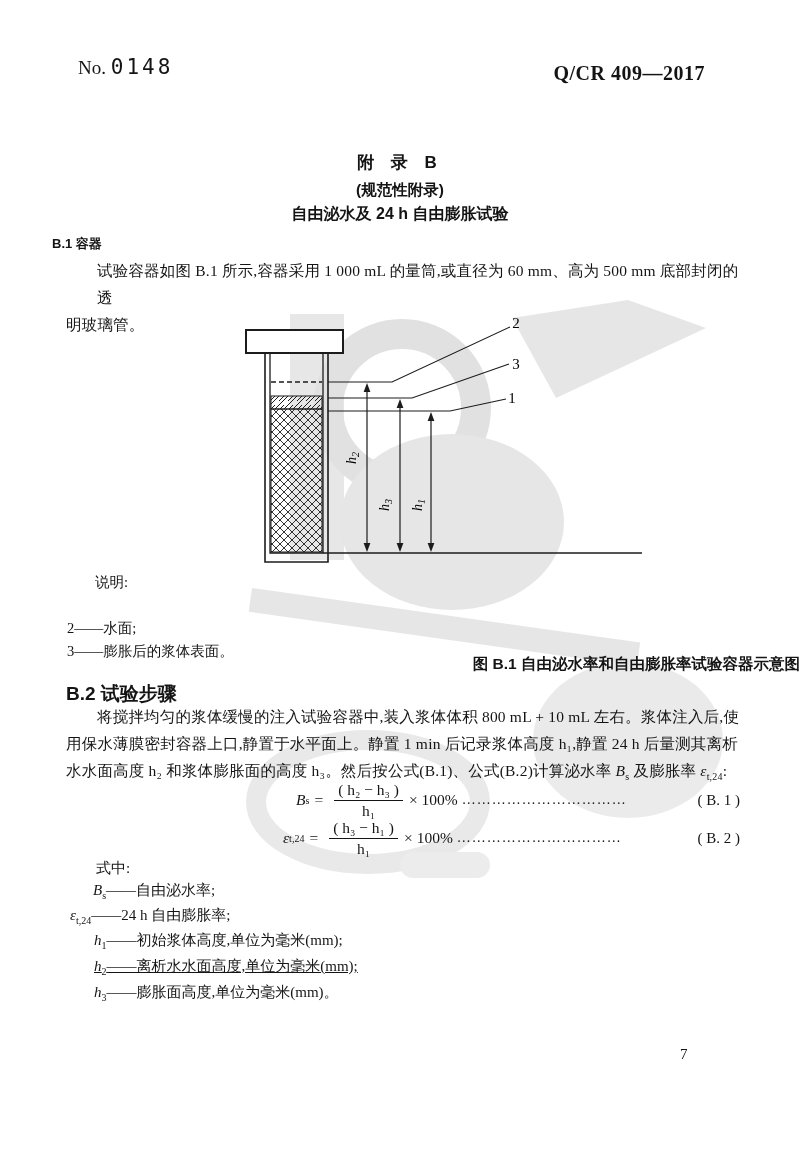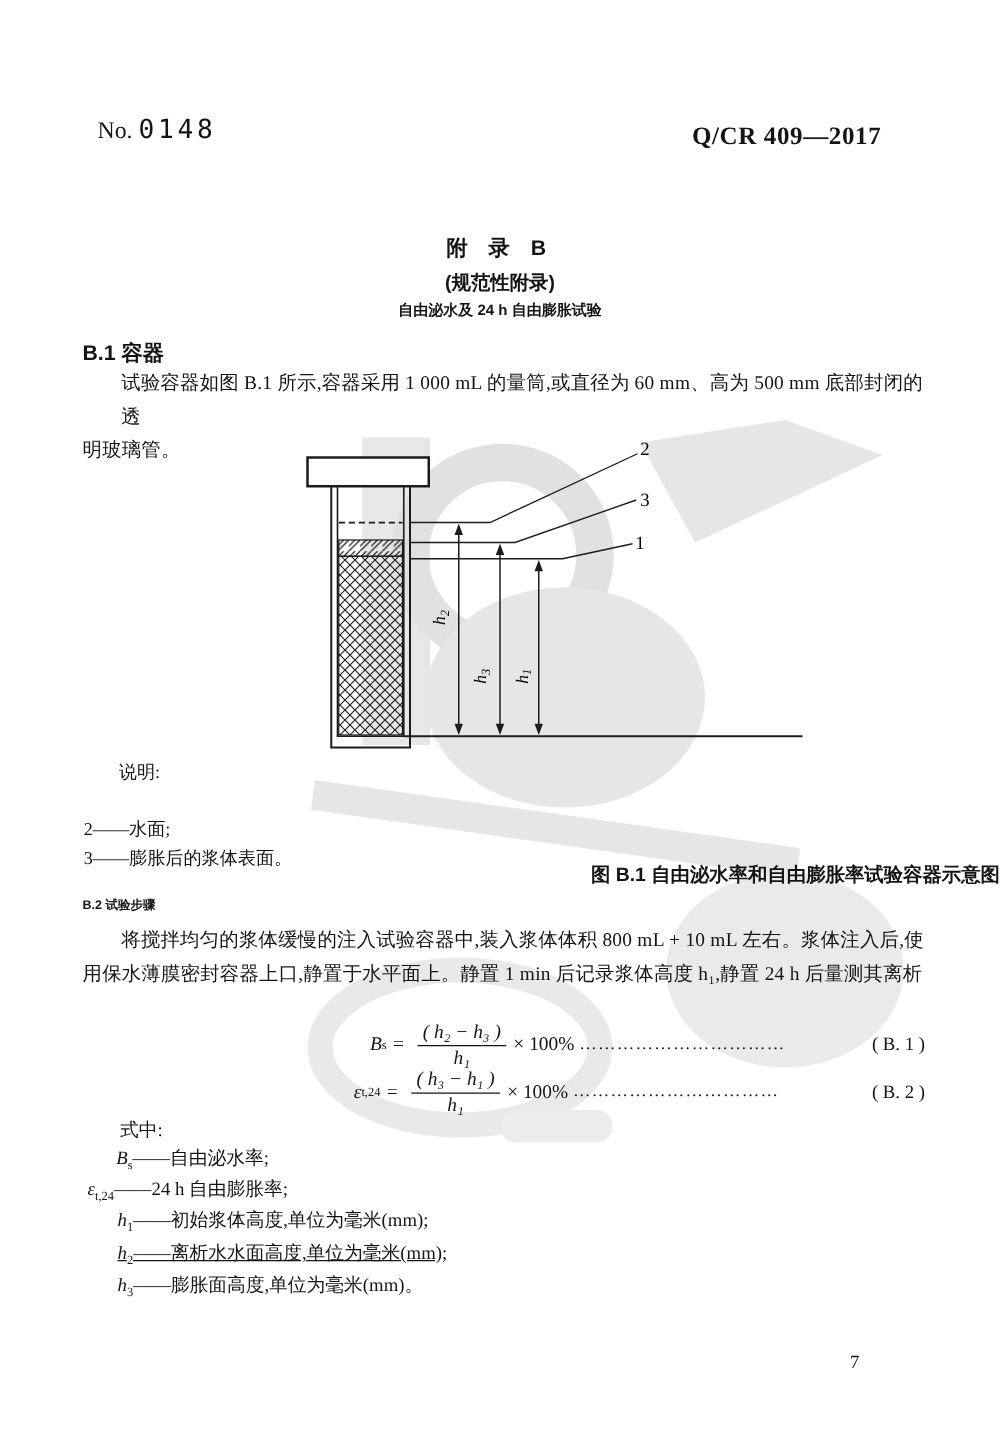--- a/index.html
+++ b/index.html
@@ -1,33 +1,33 @@
 <!DOCTYPE html>
 <html><head>
 <meta charset="utf-8">
 <style>
   html,body{margin:0;padding:0;background:#ffffff;}
   .page{
     position:relative;width:800px;height:1120px;background:#ffffff;
-    font-family:"Liberation Serif","DejaVu Serif",serif;color:#141414;overflow:hidden;margin-top:36px;
+    font-family:"Liberation Serif","DejaVu Serif",serif;color:#141414;overflow:hidden;
   }
   .abs{position:absolute;}
   .layer{position:absolute;inset:0;z-index:1;}
   .wm{position:absolute;inset:0;z-index:0;}
   .hei{font-family:"Liberation Sans","DejaVu Sans",sans-serif;font-weight:700;}
   .song{font-family:"Liberation Serif","DejaVu Serif",serif;}
   .mono{font-family:"DejaVu Sans Mono","Liberation Mono",monospace;}
   .center{left:0;right:0;text-align:center;}
   .body-text{font-size:15.5px;line-height:27px;letter-spacing:0.2px;}
   .indent{padding-left:31px;}
   sub{font-size:10px;}
   i{font-style:italic;}
   .frow{position:absolute;display:flex;align-items:center;font-size:15.5px;}
   .fgroup{display:flex;align-items:center;white-space:nowrap;}
-  .frac{display:inline-flex;flex-direction:column;align-items:center;margin:0 6px;font-style:italic;line-height:1.15;}
+  .frac{display:inline-flex;flex-direction:column;align-items:center;margin:0 6px;line-height:1.15;}
   .frac .num{border-bottom:1.4px solid #141414;padding:0 4px 1px;}
   .frac .den{padding-top:1px;}
   .dots{flex:1;overflow:hidden;white-space:nowrap;margin:0 4px;letter-spacing:1px;font-size:14px;color:#1a1a1a;}
   .ftag{white-space:nowrap;font-size:15px;text-align:center;}
   .defrow{position:absolute;font-size:15px;white-space:nowrap;text-align:center;}
   .legend-line{font-size:14.5px;line-height:22.5px;}
   svg text{font-family:"Liberation Serif","DejaVu Serif",serif;}
 </style>
 </head>
 <body>
@@ -50,23 +50,23 @@
   <div class="layer">
 
     <div class="abs" style="left:78px;top:55px;font-size:19px;">
       <span class="song">No.</span>
       <span class="mono" style="font-size:21px;letter-spacing:3px;">0148</span>
     </div>
     <div class="abs song" style="right:95px;top:62px;font-size:20px;font-weight:700;letter-spacing:0.5px;">Q/CR 409—2017</div>
 
     <div class="abs center hei" style="top:151px;font-size:17px;letter-spacing:6px;">附  录  B</div>
     <div class="abs center hei" style="top:180px;font-size:15.5px;">(规范性附录)</div>
-    <div class="abs center hei" style="top:204px;font-size:12px;">自由泌水及 24 h 自由膨胀试验</div>
+    <div class="abs center hei" style="top:204px;font-size:16px;">自由泌水及 24 h 自由膨胀试验</div>
 
-    <div class="abs hei" style="left:66px;top:235px;font-size:17px;">B.1  容器</div>
+    <div class="abs hei" style="left:52px;top:235px;font-size:13px;">B.1  容器</div>
     <div class="abs body-text" style="left:66px;right:58px;top:257px;">
       <div class="indent">试验容器如图 B.1 所示,容器采用 1 000 mL 的量筒,或直径为 60 mm、高为 500 mm 底部封闭的透</div>
       <div>明玻璃管。</div>
     </div>
 
     <svg class="abs" style="left:230px;top:312px;" width="420" height="265" viewBox="230 312 420 265">
       <defs>
         <pattern id="xhatch" width="8" height="8" patternUnits="userSpaceOnUse">
           <path d="M0 8 L8 0 M0 0 L8 8" stroke="#1c1c1c" stroke-width="0.9" fill="none"></path>
         </pattern>
@@ -119,24 +119,25 @@
       <text x="516" y="369" font-size="15" text-anchor="middle">3</text>
       <text x="512" y="403" font-size="15" text-anchor="middle">1</text>
     </svg>
 
     <div class="abs legend-line" style="left:95px;top:571px;">说明:</div>
     <div class="abs legend-line" style="left:67px;top:617px;">2——水面;</div>
     <div class="abs legend-line" style="left:67px;top:640px;">3——膨胀后的浆体表面。</div>
 
     <div class="abs center hei" style="top:654px;font-size:15.5px;text-align:right;">图 B.1  自由泌水率和自由膨胀率试验容器示意图</div>
 
-    <div class="abs hei" style="left:66px;top:681px;font-size:10px;">B.2  试验步骤</div>
+    <div class="abs hei" style="left:66px;top:681px;font-size:19px;">B.2  试验步骤</div>
     <div class="abs body-text" style="left:66px;right:56px;top:703px;">
       <div class="indent">将搅拌均匀的浆体缓慢的注入试验容器中,装入浆体体积 800 mL + 10 mL 左右。浆体注入后,使</div>
       <div>用保水薄膜密封容器上口,静置于水平面上。静置 1 min 后记录浆体高度 h₁,静置 24 h 后量测其离析</div>
+      <div><span>水水面高度 h₂ 和浆体膨胀面的高度 h₃。然后按公式(B.1)、公式(B.2)计算泌水率 </span><i>B</i><sub>s</sub><span> 及膨胀率 </span><i>ε</i><sub>t,24</sub><span>:</span></div>
     </div>
 
     <div class="frow" style="left:296px;right:60px;top:779px;height:42px;">
       <span class="fgroup">
         <i>B</i>
           <sub>s</sub>
         <span style="margin:0 5px;">=</span>
         <span class="frac">
           <span class="num">( h₂ − h₃ )</span>
           <span class="den">h₁</span>

